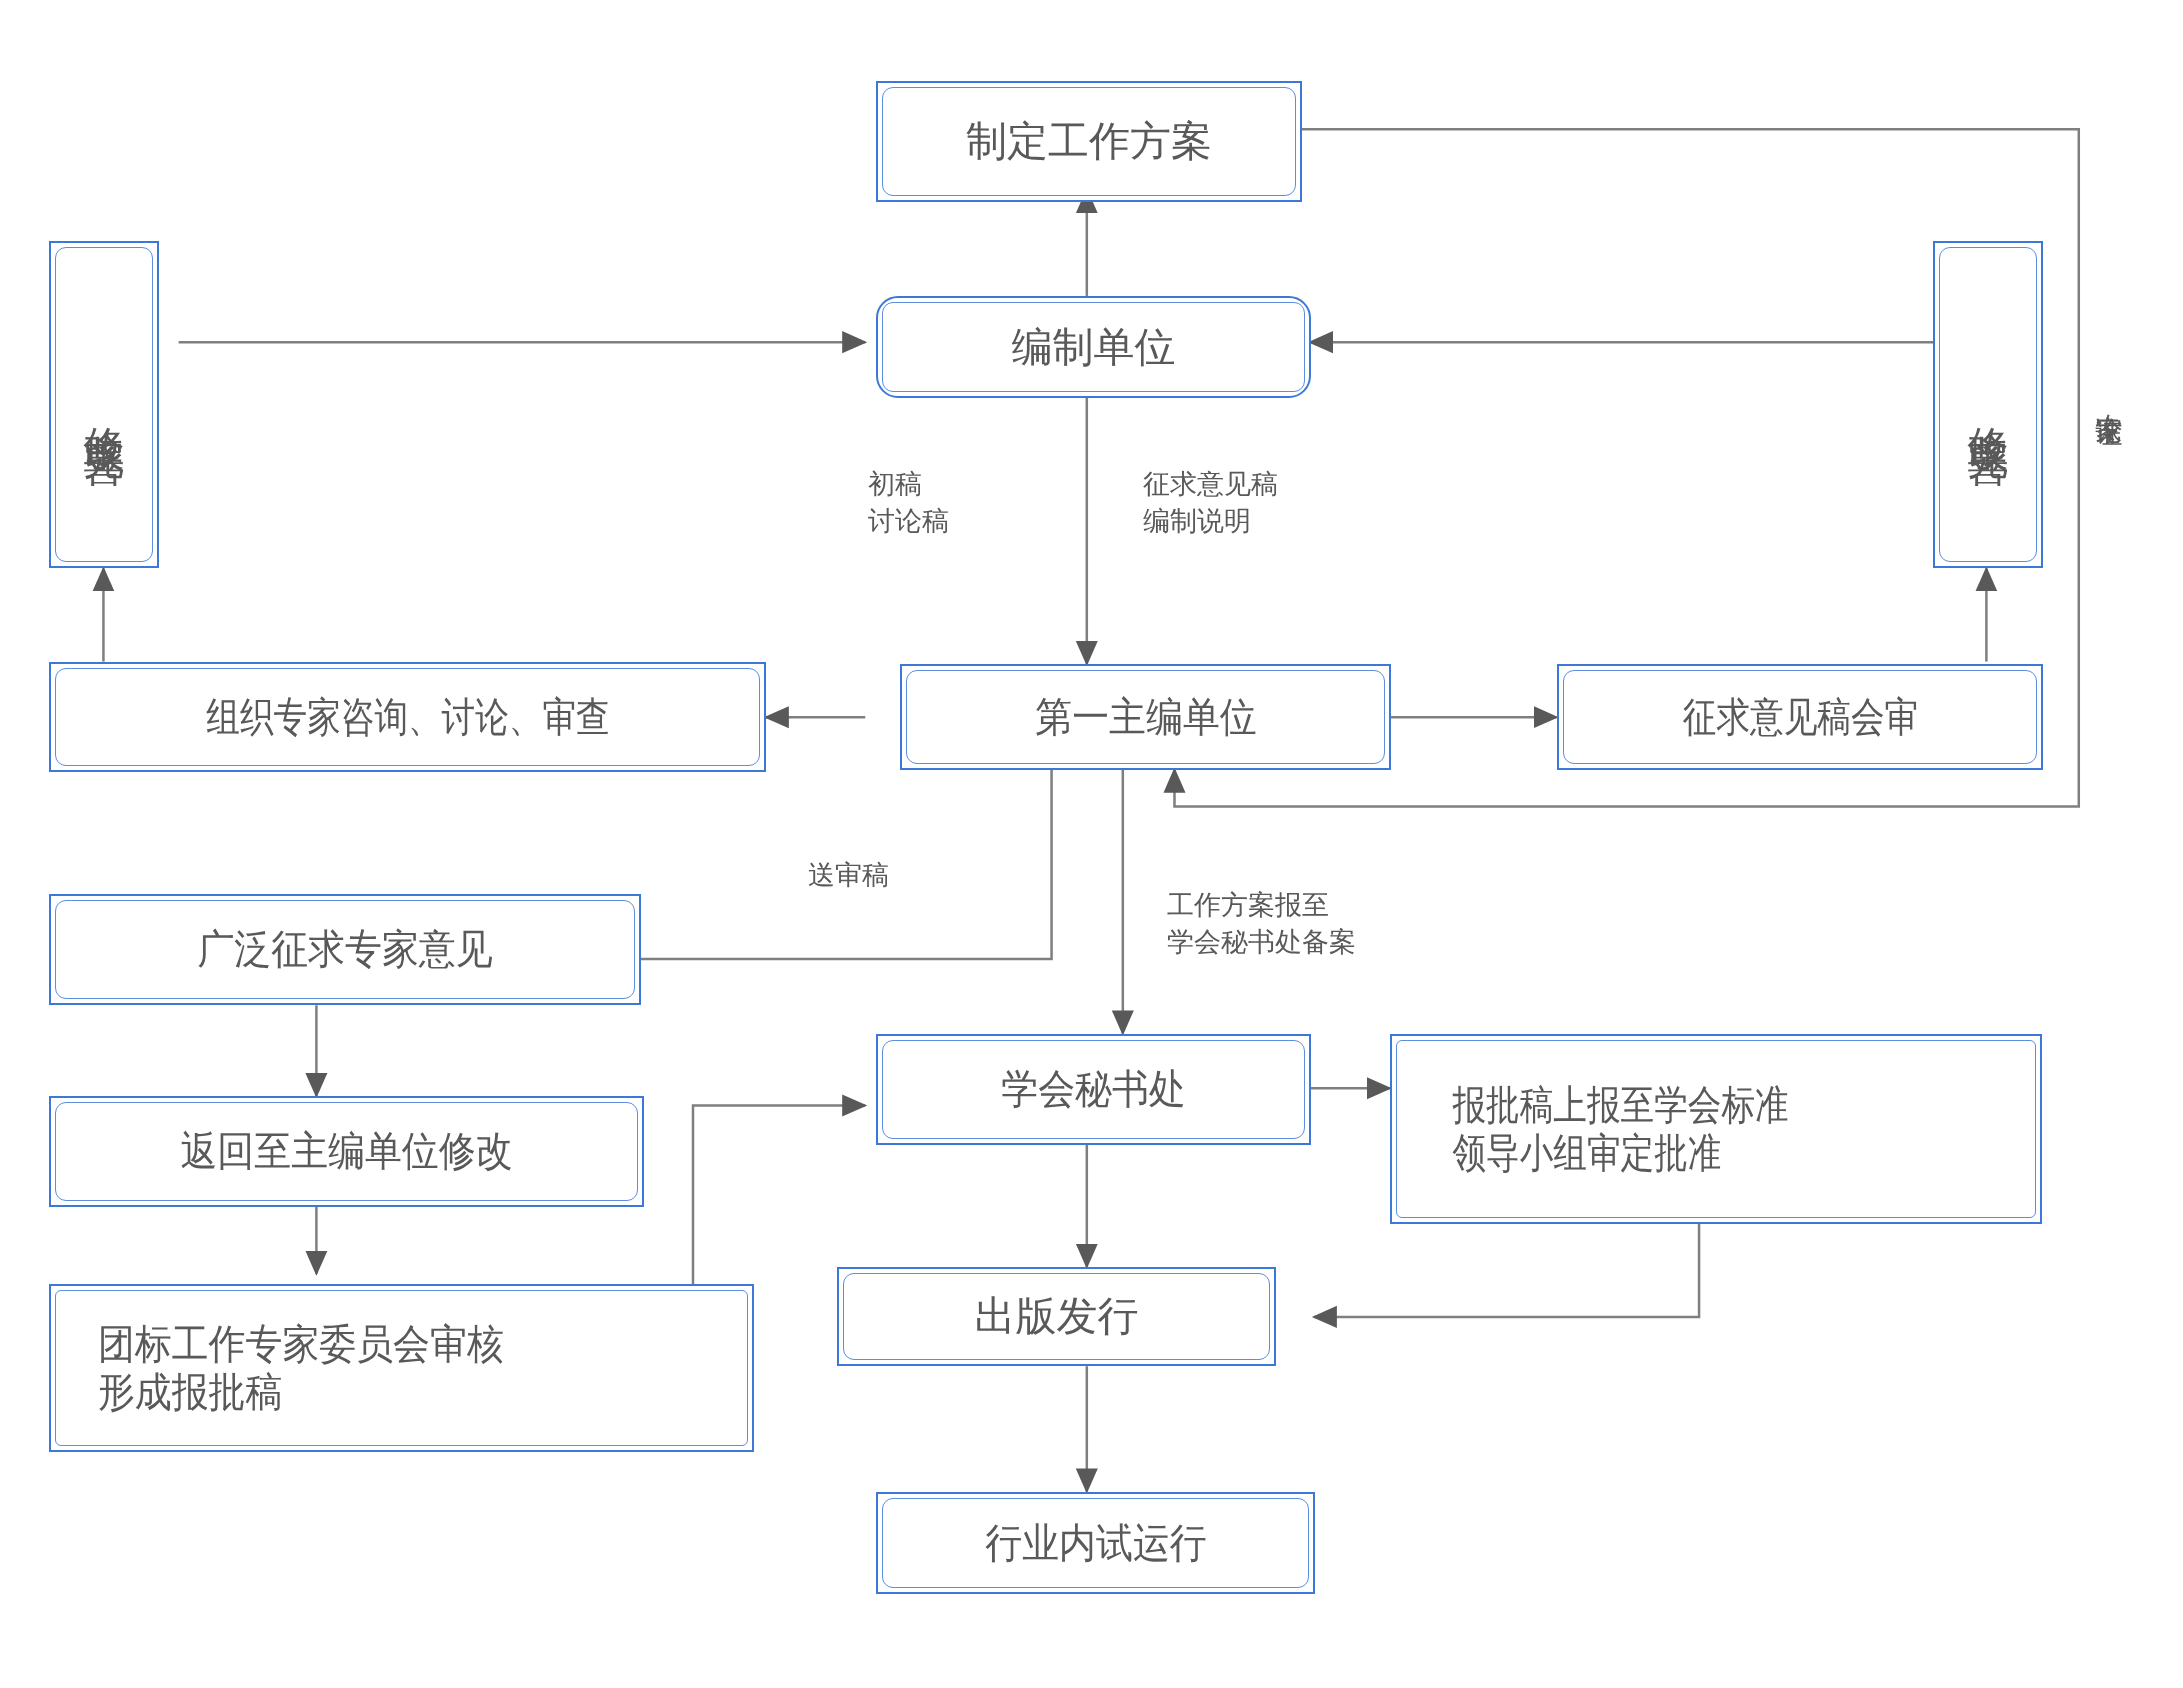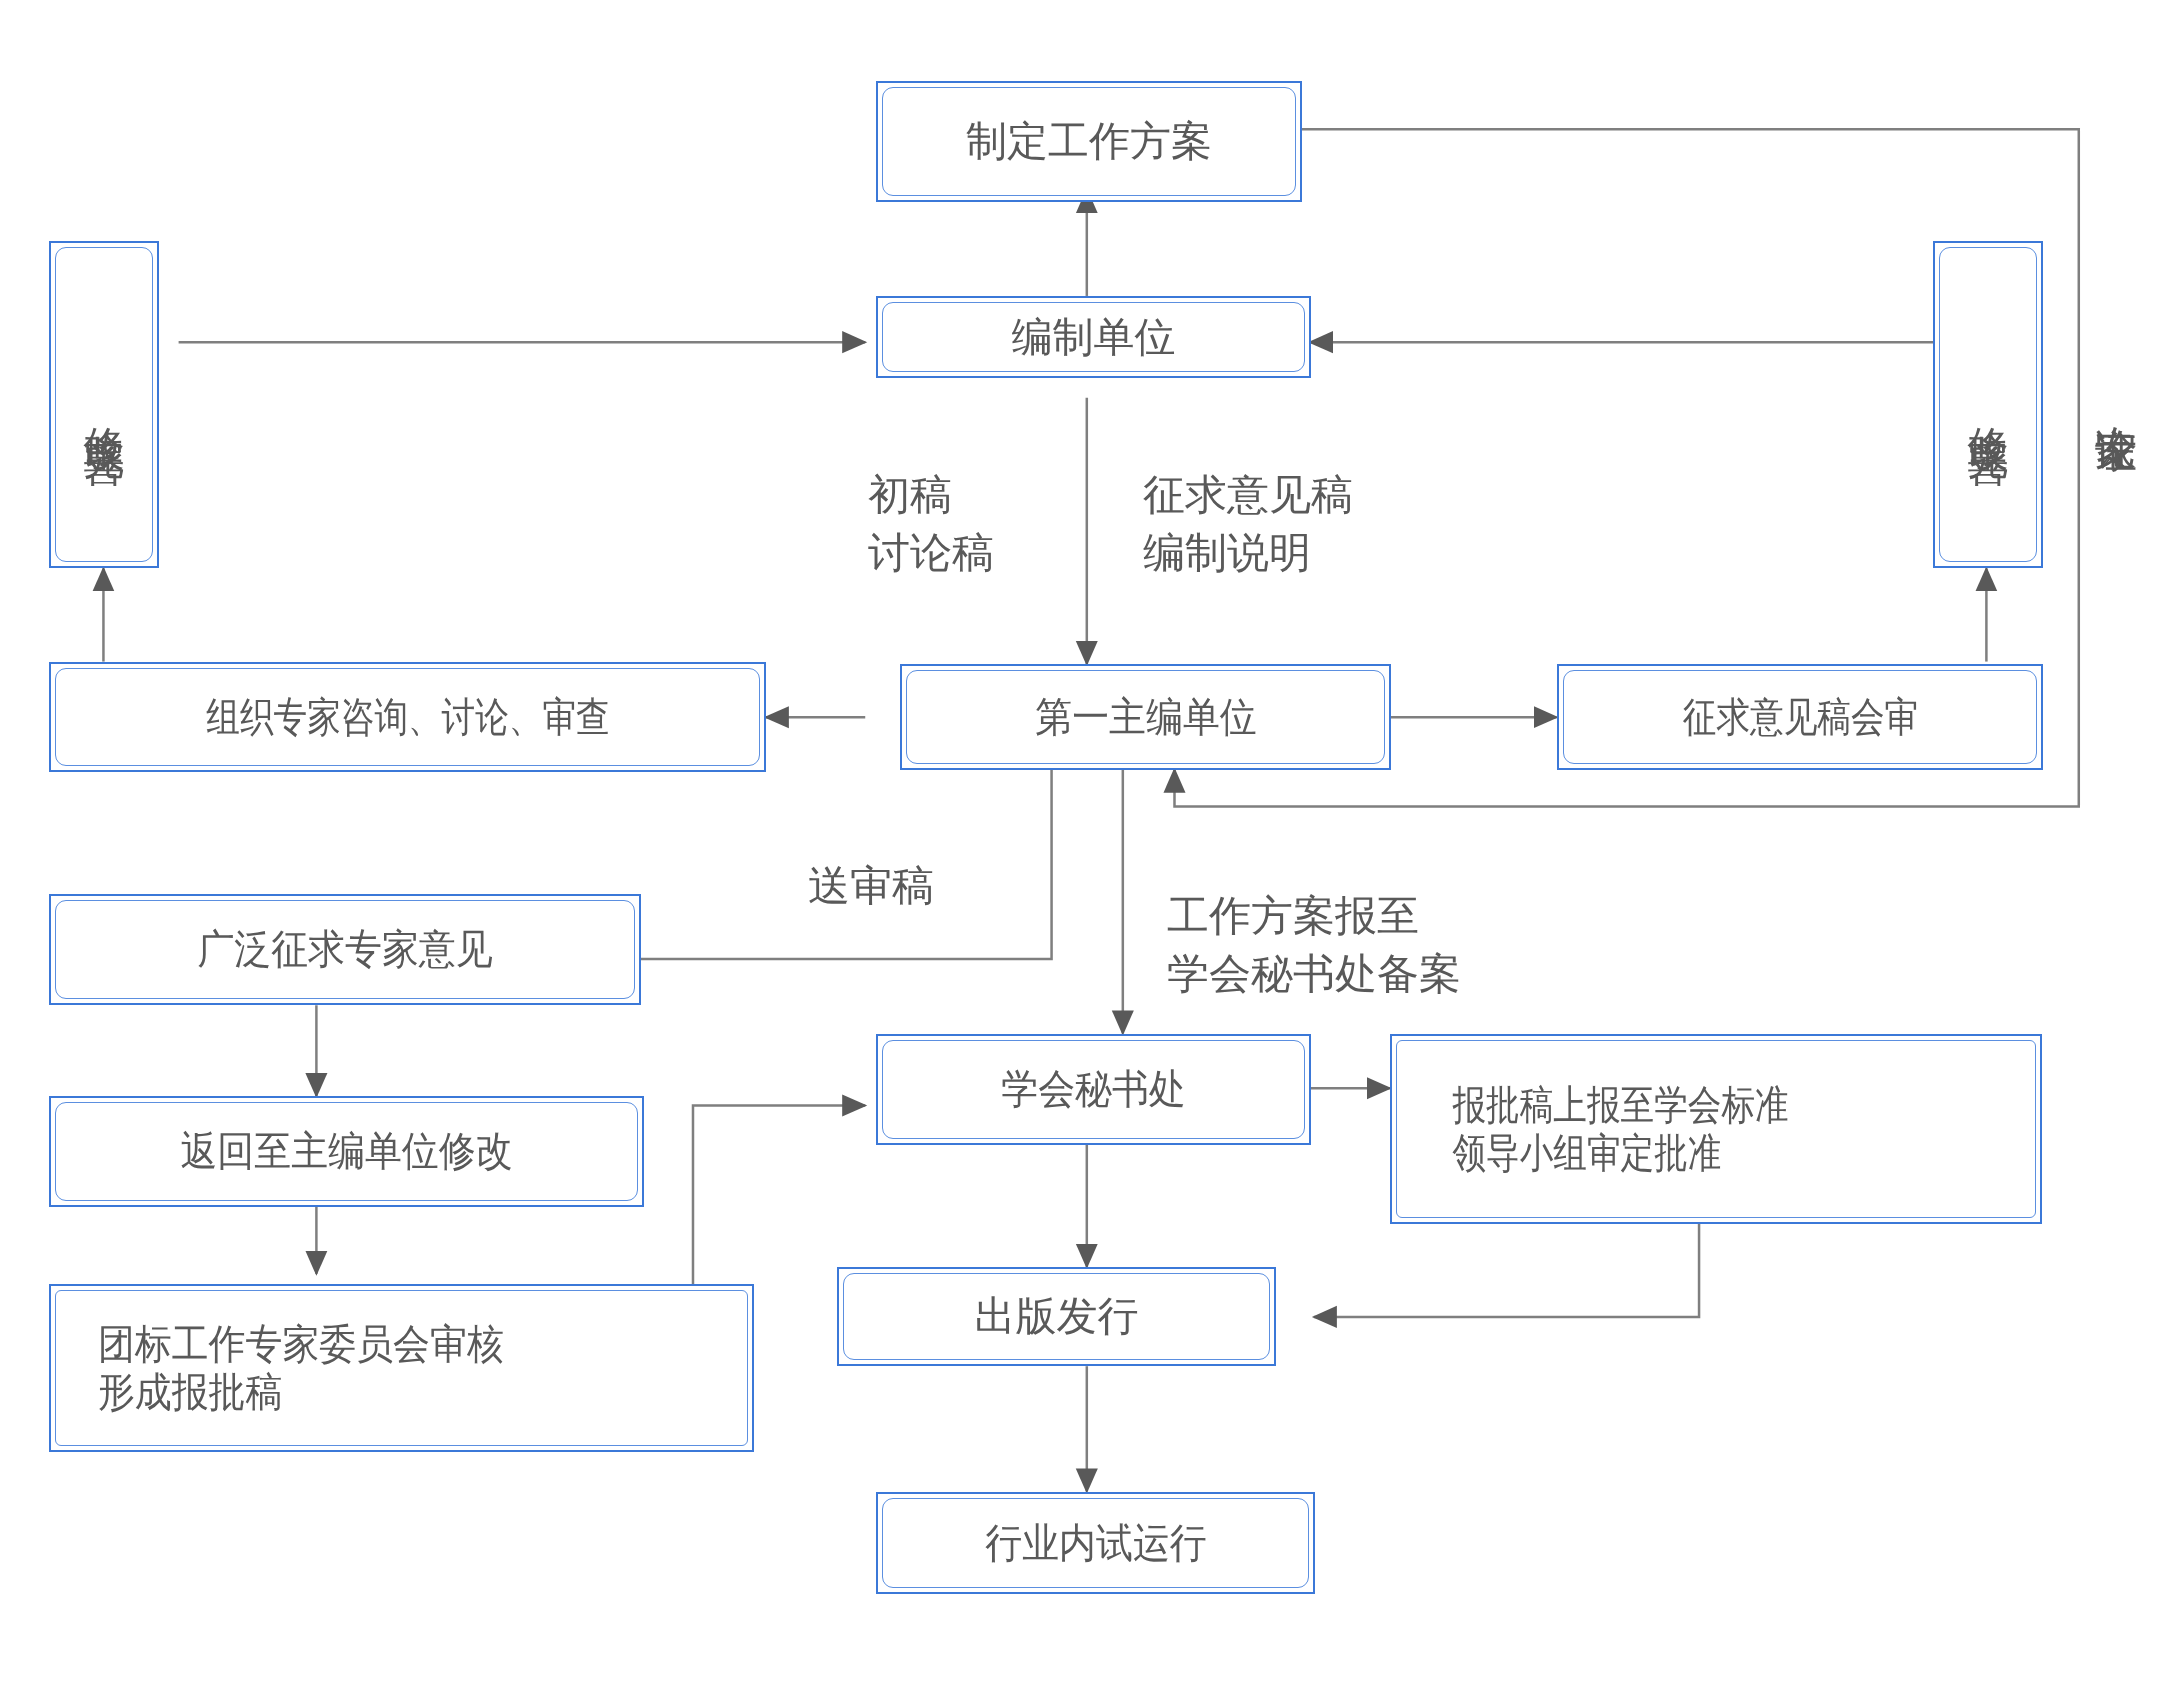--- a/index.html
+++ b/index.html
@@ -66,21 +66,21 @@
     writing-mode: vertical-rl;
     text-orientation: upright;
     letter-spacing: 4.7px;
     line-height: 1;
   }
 
   
   .elabel {
     position: absolute;
     color: #595959;
-    font-size: 42px;
+    font-size: 27px;
     line-height: 1.38;
     white-space: pre-line;
   }
   .elabel.vert-label {
     writing-mode: vertical-rl;
     text-orientation: upright;
     letter-spacing: 2.3px;
     line-height: 1;
   }
 </style>
@@ -134,21 +134,21 @@
       <path d="M1388,1745 L1388,1905" marker-end="url(#ah)"></path>
     </g>
   </svg>
 
   <div class="node" style="left:876px; top:81px; width:426px; height:121px;">
     <div class="inner">
       <span class="txt">制定工作方案</span>
     </div>
   </div>
 
-  <div class="node" style="left:876px; top:296px; width:435px; height:82px;">
+  <div class="node" style="left:876px; top:296px; width:435px; height:102px;border-radius:22px;">
     <div class="inner">
       <span class="txt">编制单位</span>
     </div>
   </div>
 
   <div class="node vert" style="left:49px; top:241px; width:110px; height:327px;">
     <div class="inner">
       <span class="txt">修改完善</span>
     </div>
   </div>

